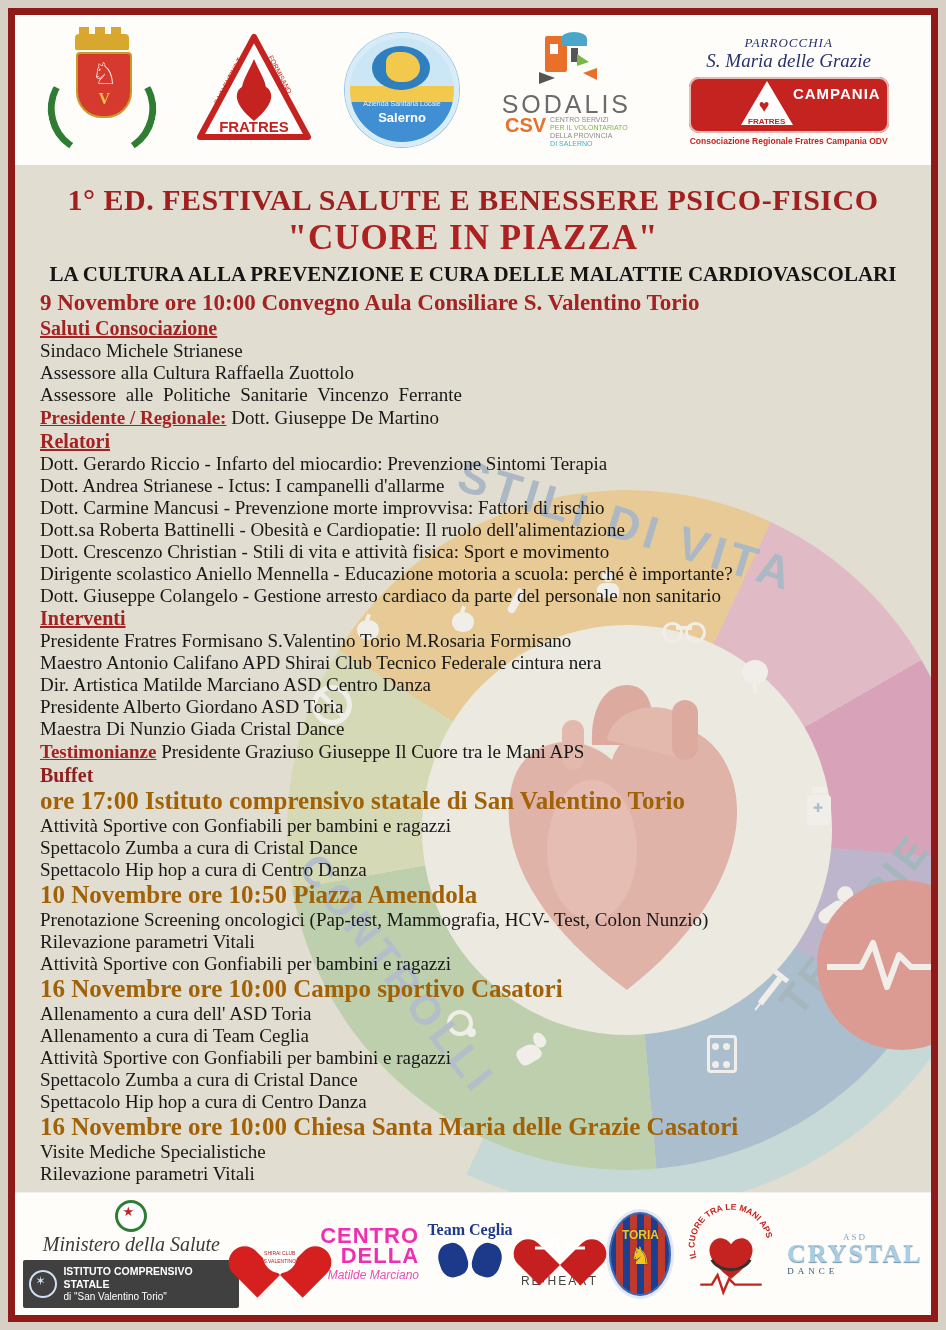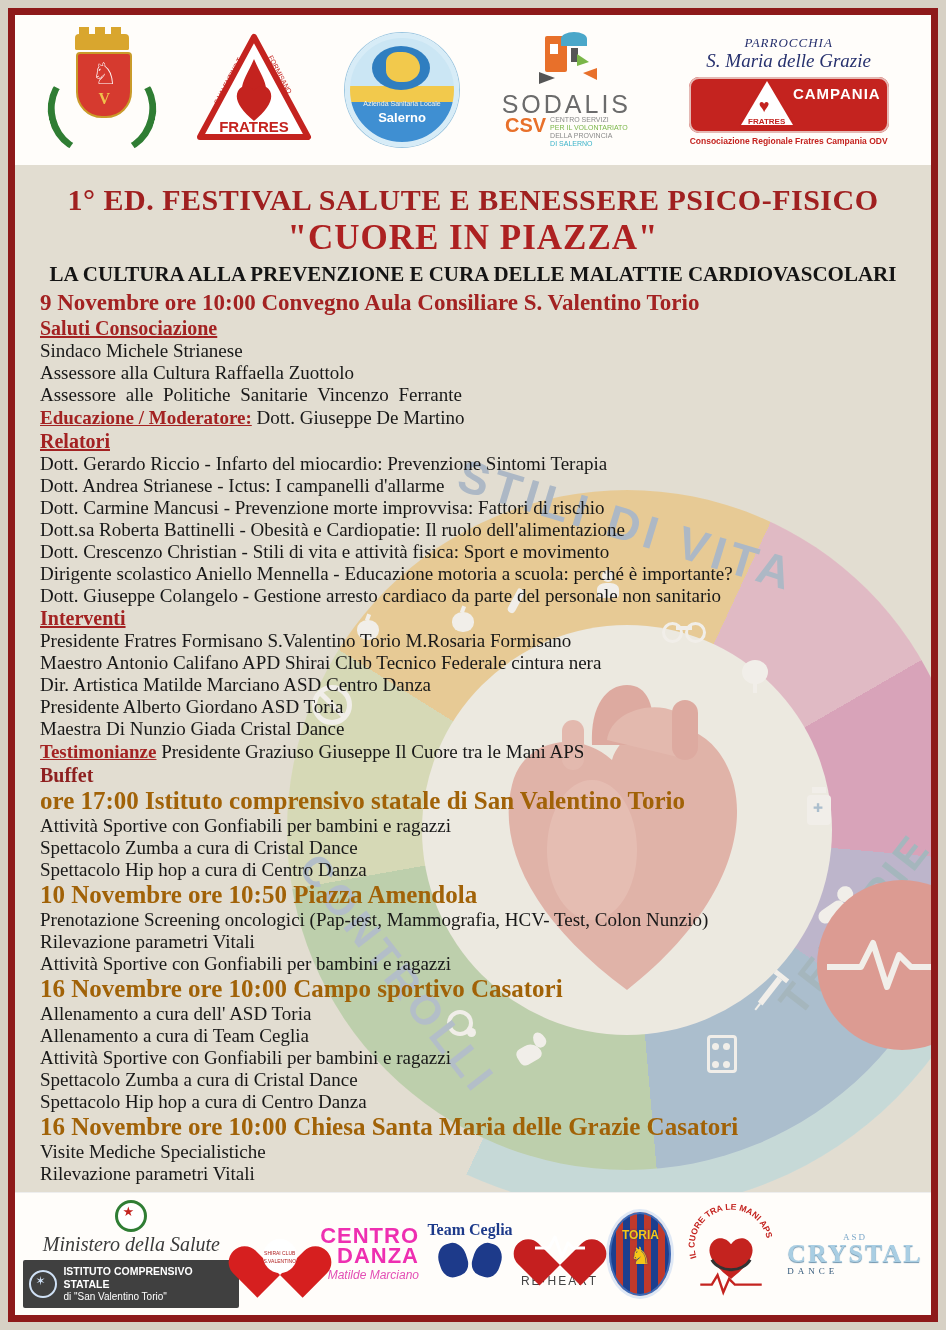--- a/index.html
+++ b/index.html
@@ -295,21 +295,21 @@
     <div class="subtitle">LA CULTURA ALLA PREVENZIONE E CURA DELLE MALATTIE CARDIOVASCOLARI</div>
 
     <div class="convegno">9 Novembre ore 10:00  Convegno Aula Consiliare S. Valentino Torio</div>
 
     <div class="sec">Saluti Consociazione</div>
     <div class="line">Sindaco Michele Strianese</div>
     <div class="line">Assessore alla Cultura Raffaella Zuottolo</div>
     <div class="line just">Assessore alle Politiche Sanitarie Vincenzo Ferrante</div>
 
     <div class="mix">
-      <span class="lbl">Educazione / Moderatore:</span><span> Dott. Giuseppe De Martino</span>
+      <span class="lbl">Presidente / Regionale:</span><span> Dott. Giuseppe De Martino</span>
     </div>
 
     <div class="sec">Relatori</div>
     <div class="line">Dott. Gerardo Riccio - Infarto del miocardio: Prevenzione Sintomi Terapia</div>
     <div class="line">Dott. Andrea Strianese  - Ictus: I campanelli d'allarme</div>
     <div class="line">Dott. Carmine Mancusi - Prevenzione morte improvvisa: Fattori di rischio</div>
     <div class="line">Dott.sa Roberta Battinelli - Obesità e Cardiopatie: Il ruolo dell'alimentazione</div>
     <div class="line">Dott. Crescenzo Christian - Stili di vita e attività fisica: Sport e movimento</div>
     <div class="line">Dirigente scolastico Aniello Mennella - Educazione motoria a scuola: perché è importante?</div>
     <div class="line">Dott. Giuseppe Colangelo - Gestione arresto cardiaco da parte del personale non sanitario</div>
@@ -364,21 +364,21 @@
     </div>
 
     <div class="heart-css shirai">
       <div class="wc">
           <span>SHIRAI CLUB S.VALENTINO</span>
         </div>
     </div>
 
     <div class="cdz">
       <div class="c1">CENTRO</div>
-      <div class="c1">DANZA</div>
+      <div class="c1">DELLA</div>
       <div class="scr">Matilde Marciano</div>
     </div>
 
     <div class="ceglia">
       <div class="tc">Team Ceglia</div>
       <div class="gloves">
           <i class="g1"></i>
           <i class="g2"></i>
         </div>
     </div>

